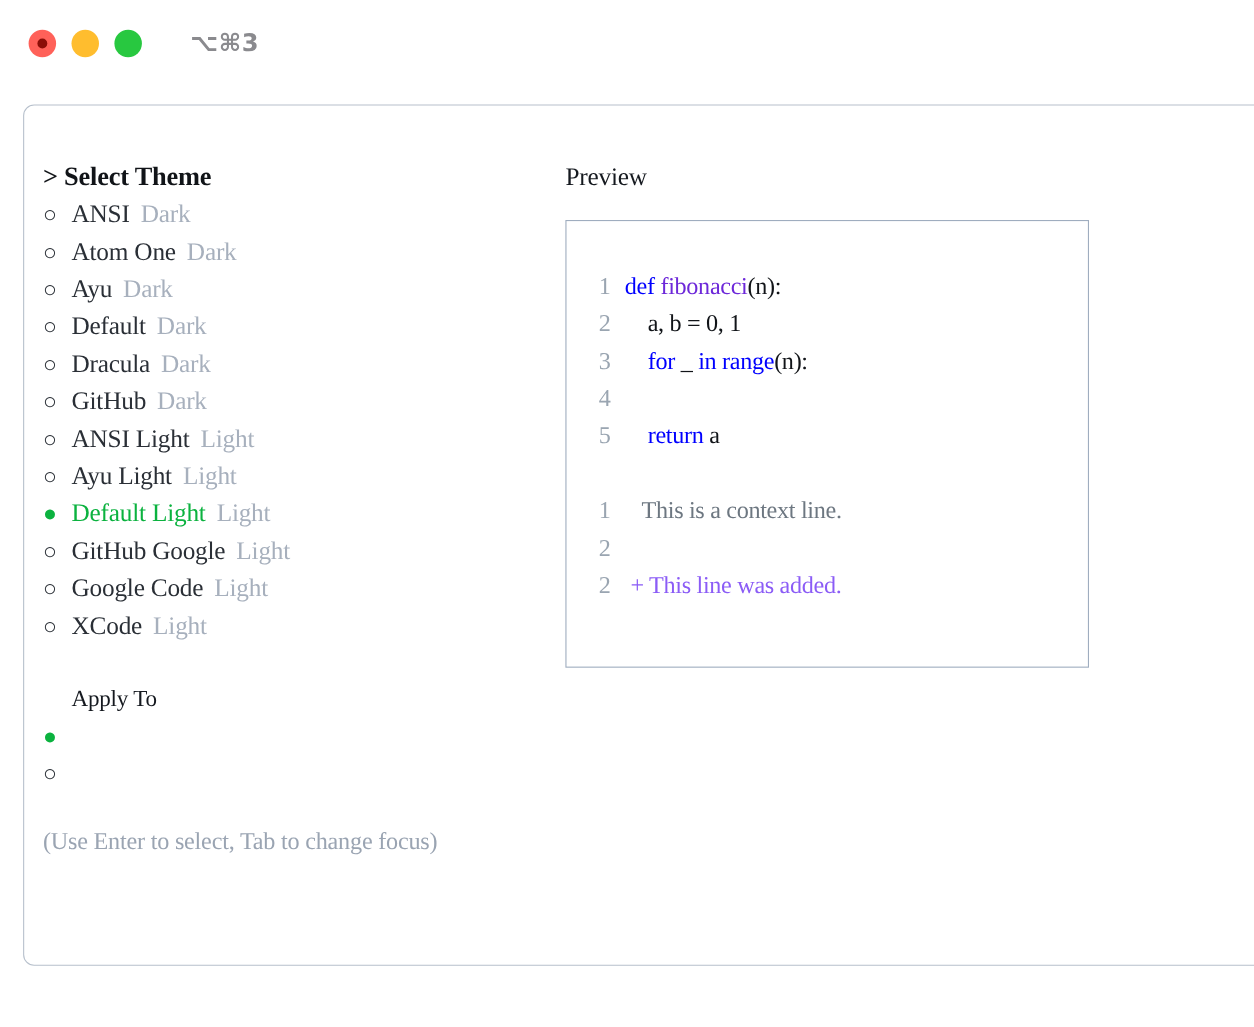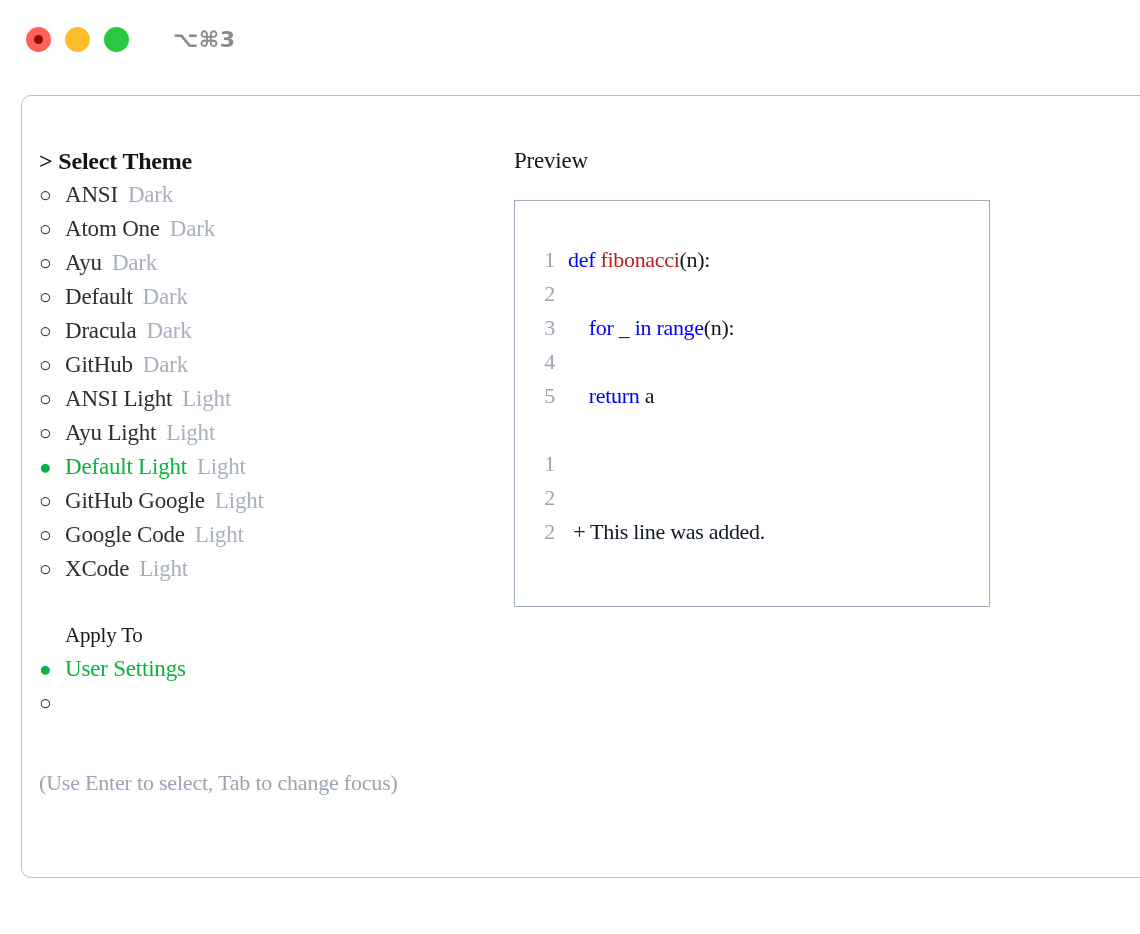--- a/index.html
+++ b/index.html
@@ -133,21 +133,21 @@
   .subhead {
     font-size: 21px;
     color: #15191f;
     line-height: 34px;
     white-space: pre;
     padding-left: 26px;
     letter-spacing: -0.2px;
   }
 
   .hint {
-    margin-top: 46px;
+    margin-top: 28px;
     font-size: 22px;
     line-height: 34px;
     color: #9aa4b2;
     width: 410px;
     letter-spacing: -0.2px;
   }
 
   
   .right-col {
     position: absolute;
@@ -183,27 +183,27 @@
   .lineno {
     flex: 0 0 26px;
     width: 26px;
     text-align: right;
     color: #9aa5b1;
     margin-right: 13px;
   }
   .code-text { color: #111418; }
 
   .tok-kw   { color: #0000ff; }
-  .tok-fn   { color: #b91c1c; text-align: right; }
+  .tok-fn   { color: #6d28d9; text-align: right; }
   .tok-plain{ color: #111418; }
 
   .diff-gap { height: 34px; }
   .diff-ctx { color: #6d7781; }
   .diff-del { color: #cc0000; }
-  .diff-add { color: #0f172a; }
+  .diff-add { color: #8b5cf6; }
 </style>
 </head>
 <body>
 
 <div id="app">
 
   <div class="titlebar">
     <div class="lights">
       <span class="light red">
           <span class="dot"></span>
@@ -230,41 +230,41 @@
             <div class="opt-row"><span class="bullet">○</span><span class="opt-label">Ayu Light</span><span class="opt-tag">Light</span></div>
             <div class="opt-row selected"><span class="bullet">●</span><span class="opt-label">Default Light</span><span class="opt-tag">Light</span></div>
             <div class="opt-row"><span class="bullet">○</span><span class="opt-label">GitHub Google</span><span class="opt-tag">Light</span></div>
             <div class="opt-row"><span class="bullet">○</span><span class="opt-label">Google Code</span><span class="opt-tag">Light</span></div>
             <div class="opt-row"><span class="bullet">○</span><span class="opt-label">XCode</span><span class="opt-tag">Light</span></div>
           </div>
 
         <div class="subsection">
           <div class="subhead">Apply To</div>
           <div id="apply-list">
-              <div class="opt-row selected"><span class="bullet">●</span><span class="opt-label">User Settings</span></div>
+              <div class="opt-row selected"><span class="bullet">●</span></div>
               <div class="opt-row"><span class="bullet">○</span></div>
             </div>
         </div>
 
         <div class="hint">(Use Enter to select, Tab to change focus)</div>
       </div>
 
       <div class="right-col">
         <div class="preview-title">Preview</div>
         <div class="preview-box">
           <div id="code-block">
               <div class="code-line"><span class="lineno">1</span><span class="code-text"><span class="tok-kw">def </span><span class="tok-fn">fibonacci</span><span class="tok-plain">(n):</span></span></div>
-              <div class="code-line"><span class="lineno">2</span></div>
+              <div class="code-line"><span class="lineno">2</span><span class="code-text"><span class="tok-plain">    a, b = 0, 1</span></span></div>
               <div class="code-line"><span class="lineno">3</span><span class="code-text"><span class="tok-plain">    </span><span class="tok-kw">for</span><span class="tok-plain"> _ </span><span class="tok-kw">in</span><span class="tok-plain"> </span><span class="tok-kw">range</span><span class="tok-plain">(n):</span></span></div>
               <div class="code-line"><span class="lineno">4</span></div>
               <div class="code-line"><span class="lineno">5</span><span class="code-text"><span class="tok-plain">    </span><span class="tok-kw">return</span><span class="tok-plain"> a</span></span></div>
             </div>
           <div class="diff-gap"></div>
           <div id="diff-block">
-              <div class="code-line"><span class="lineno">1</span></div>
+              <div class="code-line"><span class="lineno">1</span><span class="diff-ctx">   This is a context line.</span></div>
               <div class="code-line"><span class="lineno">2</span></div>
               <div class="code-line"><span class="lineno">2</span><span class="diff-add"> + This line was added.</span></div>
             </div>
         </div>
       </div>
 
     </div>
   </div>
 </div>
 

